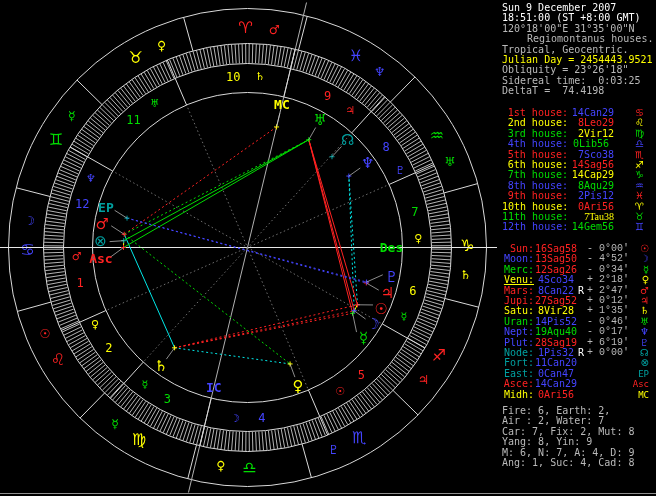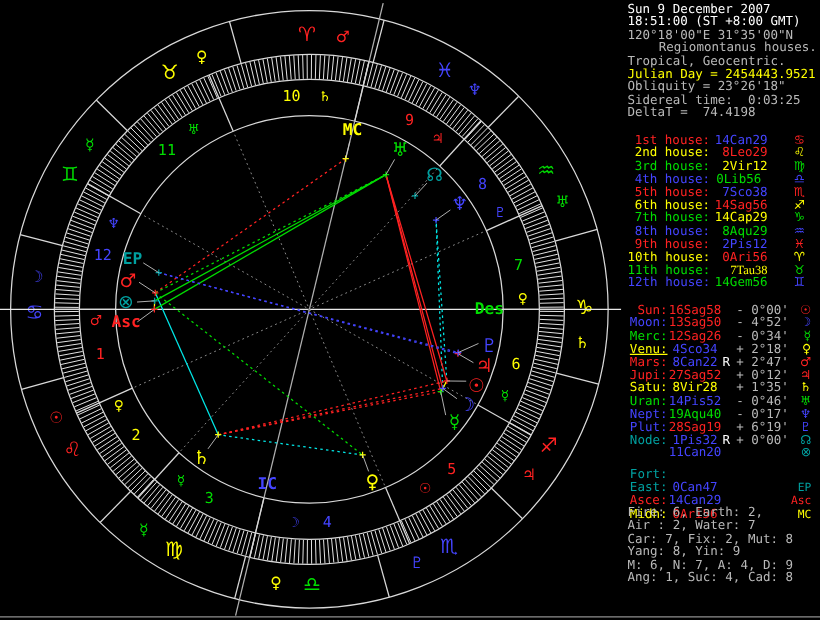--- a/index.html
+++ b/index.html
@@ -14,21 +14,21 @@
   #sec-stats{top:406px;}
   .pline{font-size:10px;line-height:10.4px;white-space:pre;letter-spacing:0px;}
   .hrow,.orow{display:flex;font-size:10px;line-height:10.4px;white-space:pre;}
   .h-label{width:66px;text-align:right;}
   .h-value{width:46px;text-align:right;}
   .h-glyph{flex:1;text-align:right;padding-right:12px;
            font-family:"DejaVu Sans",sans-serif;font-size:10px;}
   .o-label{width:32px;text-align:right;}
   .o-value{width:44px;text-align:center;}
   .o-retro{width:7px;}
-  .o-vel{width:46px;text-align:center;margin-left:2px;}
+  .o-vel{width:46px;text-align:left;margin-left:2px;font-family:Liberation Mono, monospace;}
   .o-glyph{flex:1;text-align:right;padding-right:7px;
            font-family:"DejaVu Sans",sans-serif;font-size:10px;}
   #bottom-edge{position:absolute;left:0;top:493px;width:656px;height:1px;background:#8f8f8f;}
   svg text{user-select:none;}
 </style>
 </head>
 <body>
 
 <div id="wheel-area">
   <svg id="wheel-svg" width="497" height="496" viewBox="0 0 497 496">
@@ -577,21 +577,21 @@
       <div class="orow"><span class="o-label" style="color: rgb(68, 68, 255);">Moon:</span><span class="o-value" style="color: rgb(255, 34, 34);">13Sag50</span><span class="o-retro" style="color: rgb(255, 255, 255);"></span><span class="o-vel" style="color: rgb(185, 185, 185);">- 4°52'</span><span class="o-glyph" style="color: rgb(68, 68, 255);">☽</span></div>
       <div class="orow"><span class="o-label" style="color: rgb(0, 221, 0);">Merc:</span><span class="o-value" style="color: rgb(255, 34, 34);">12Sag26</span><span class="o-retro" style="color: rgb(255, 255, 255);"></span><span class="o-vel" style="color: rgb(185, 185, 185);">- 0°34'</span><span class="o-glyph" style="color: rgb(0, 221, 0);">☿</span></div>
       <div class="orow"><span class="o-label" style="color: rgb(255, 255, 0); text-decoration: underline;">Venu:</span><span class="o-value" style="color: rgb(68, 68, 255);">4Sco34</span><span class="o-retro" style="color: rgb(255, 255, 255);"></span><span class="o-vel" style="color: rgb(185, 185, 185);">+ 2°18'</span><span class="o-glyph" style="color: rgb(255, 255, 0);">♀</span></div>
       <div class="orow"><span class="o-label" style="color: rgb(255, 34, 34);">Mars:</span><span class="o-value" style="color: rgb(68, 68, 255);">8Can22</span><span class="o-retro" style="color: rgb(255, 255, 255);">R</span><span class="o-vel" style="color: rgb(185, 185, 185);">+ 2°47'</span><span class="o-glyph" style="color: rgb(255, 34, 34);">♂</span></div>
       <div class="orow"><span class="o-label" style="color: rgb(255, 34, 34);">Jupi:</span><span class="o-value" style="color: rgb(255, 34, 34);">27Sag52</span><span class="o-retro" style="color: rgb(255, 255, 255);"></span><span class="o-vel" style="color: rgb(185, 185, 185);">+ 0°12'</span><span class="o-glyph" style="color: rgb(255, 34, 34);">♃</span></div>
       <div class="orow"><span class="o-label" style="color: rgb(255, 255, 0);">Satu:</span><span class="o-value" style="color: rgb(255, 255, 0);">8Vir28</span><span class="o-retro" style="color: rgb(255, 255, 255);"></span><span class="o-vel" style="color: rgb(185, 185, 185);">+ 1°35'</span><span class="o-glyph" style="color: rgb(255, 255, 0);">♄</span></div>
       <div class="orow"><span class="o-label" style="color: rgb(0, 221, 0);">Uran:</span><span class="o-value" style="color: rgb(68, 68, 255);">14Pis52</span><span class="o-retro" style="color: rgb(255, 255, 255);"></span><span class="o-vel" style="color: rgb(185, 185, 185);">- 0°46'</span><span class="o-glyph" style="color: rgb(0, 221, 0);">♅</span></div>
       <div class="orow"><span class="o-label" style="color: rgb(68, 68, 255);">Nept:</span><span class="o-value" style="color: rgb(0, 221, 0);">19Aqu40</span><span class="o-retro" style="color: rgb(255, 255, 255);"></span><span class="o-vel" style="color: rgb(185, 185, 185);">- 0°17'</span><span class="o-glyph" style="color: rgb(68, 68, 255);">♆</span></div>
       <div class="orow"><span class="o-label" style="color: rgb(68, 68, 255);">Plut:</span><span class="o-value" style="color: rgb(255, 34, 34);">28Sag19</span><span class="o-retro" style="color: rgb(255, 255, 255);"></span><span class="o-vel" style="color: rgb(185, 185, 185);">+ 6°19'</span><span class="o-glyph" style="color: rgb(68, 68, 255);">♇</span></div>
       <div class="orow"><span class="o-label" style="color: rgb(0, 160, 160);">Node:</span><span class="o-value" style="color: rgb(68, 68, 255);">1Pis32</span><span class="o-retro" style="color: rgb(255, 255, 255);">R</span><span class="o-vel" style="color: rgb(185, 185, 185);">+ 0°00'</span><span class="o-glyph" style="color: rgb(0, 160, 160);">☊</span></div>
-      <div class="orow"><span class="o-label" style="color: rgb(0, 160, 160); margin-top: 17px;">Fort:</span><span class="o-value" style="color: rgb(68, 68, 255);">11Can20</span><span class="o-retro" style="color: rgb(255, 255, 255);"></span><span class="o-vel" style="color: rgb(185, 185, 185);"></span><span class="o-glyph" style="color: rgb(0, 160, 160);">⊗</span></div>
+      <div class="orow"><span class="o-label" style="color: rgb(0, 160, 160);">Fort:</span><span class="o-value" style="color: rgb(68, 68, 255);">11Can20</span><span class="o-retro" style="color: rgb(255, 255, 255);"></span><span class="o-vel" style="color: rgb(185, 185, 185);"></span><span class="o-glyph" style="color: rgb(0, 160, 160);">⊗</span></div>
       <div class="orow"><span class="o-label" style="color: rgb(0, 160, 160);">East:</span><span class="o-value" style="color: rgb(68, 68, 255);">0Can47</span><span class="o-retro" style="color: rgb(255, 255, 255);"></span><span class="o-vel" style="color: rgb(185, 185, 185);"></span><span class="o-glyph" style="color: rgb(0, 160, 160); font-family: &quot;DejaVu Sans Mono&quot;, monospace; font-size: 9px;">EP</span></div>
       <div class="orow"><span class="o-label" style="color: rgb(255, 34, 34);">Asce:</span><span class="o-value" style="color: rgb(68, 68, 255);">14Can29</span><span class="o-retro" style="color: rgb(255, 255, 255);"></span><span class="o-vel" style="color: rgb(185, 185, 185);"></span><span class="o-glyph" style="color: rgb(255, 34, 34); font-family: &quot;DejaVu Sans Mono&quot;, monospace; font-size: 9px;">Asc</span></div>
       <div class="orow"><span class="o-label" style="color: rgb(255, 255, 0);">Midh:</span><span class="o-value" style="color: rgb(255, 34, 34);">0Ari56</span><span class="o-retro" style="color: rgb(255, 255, 255);"></span><span class="o-vel" style="color: rgb(185, 185, 185);"></span><span class="o-glyph" style="color: rgb(255, 255, 0); font-family: &quot;DejaVu Sans Mono&quot;, monospace; font-size: 9px;">MC</span></div>
     </div>
   <div id="sec-stats" class="sec">
       <div class="pline" style="color: rgb(185, 185, 185);">Fire: 6, Earth: 2,</div>
       <div class="pline" style="color: rgb(185, 185, 185);">Air : 2, Water: 7</div>
       <div class="pline" style="color: rgb(185, 185, 185);">Car: 7, Fix: 2, Mut: 8</div>
       <div class="pline" style="color: rgb(185, 185, 185);">Yang: 8, Yin: 9</div>
       <div class="pline" style="color: rgb(185, 185, 185);">M: 6, N: 7, A: 4, D: 9</div>

